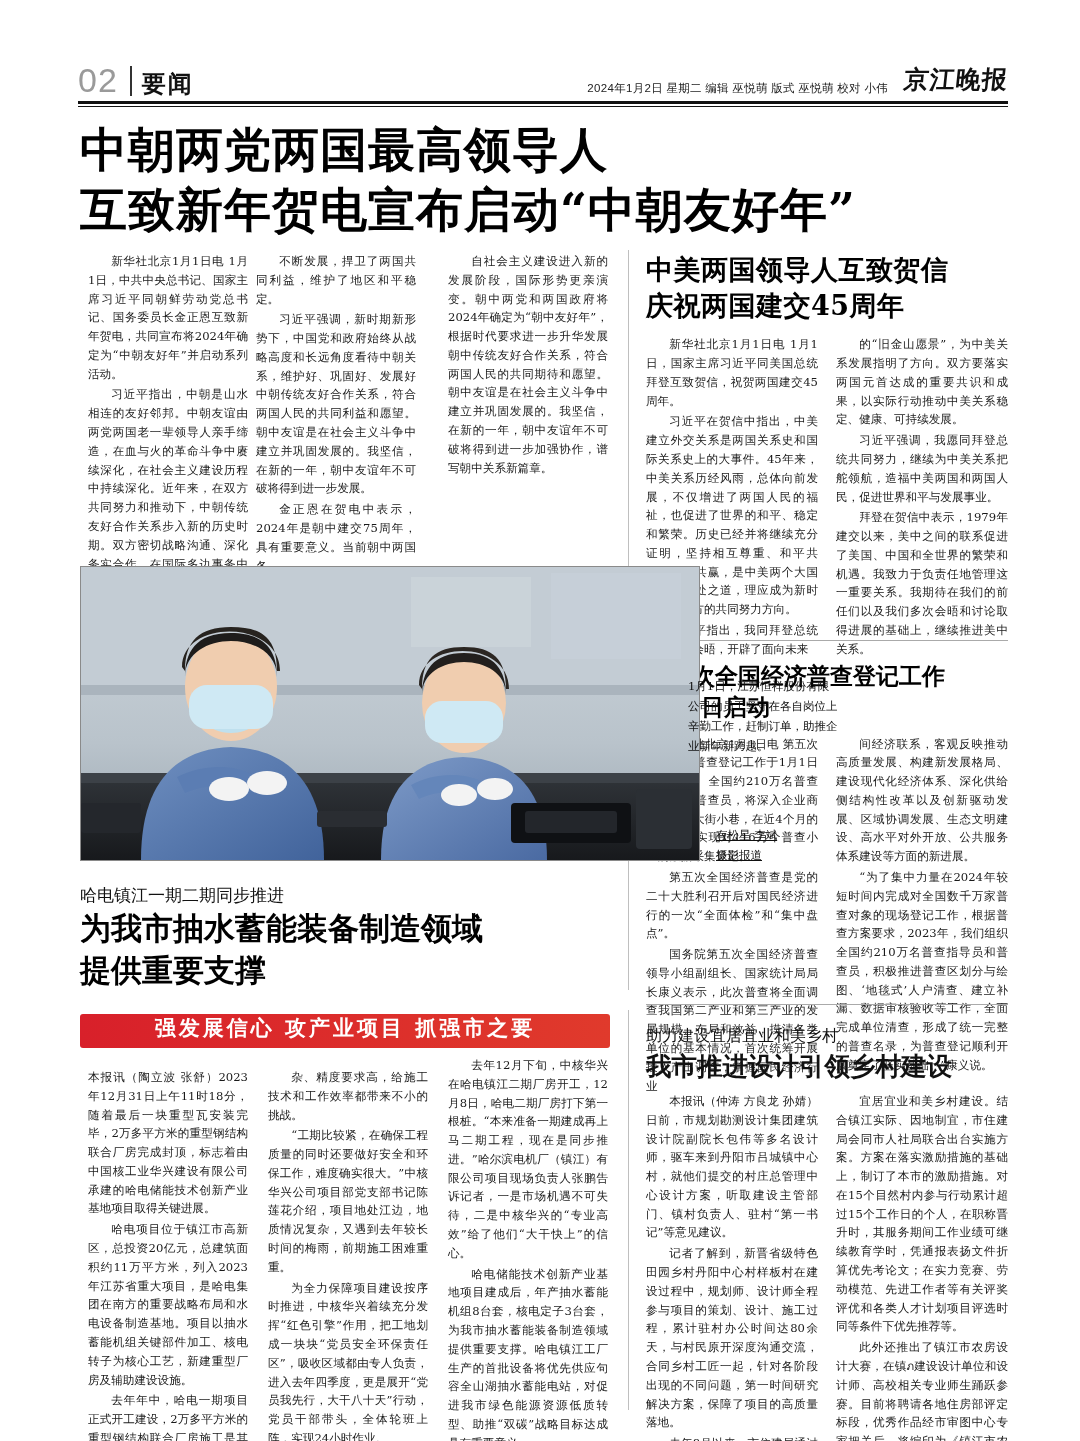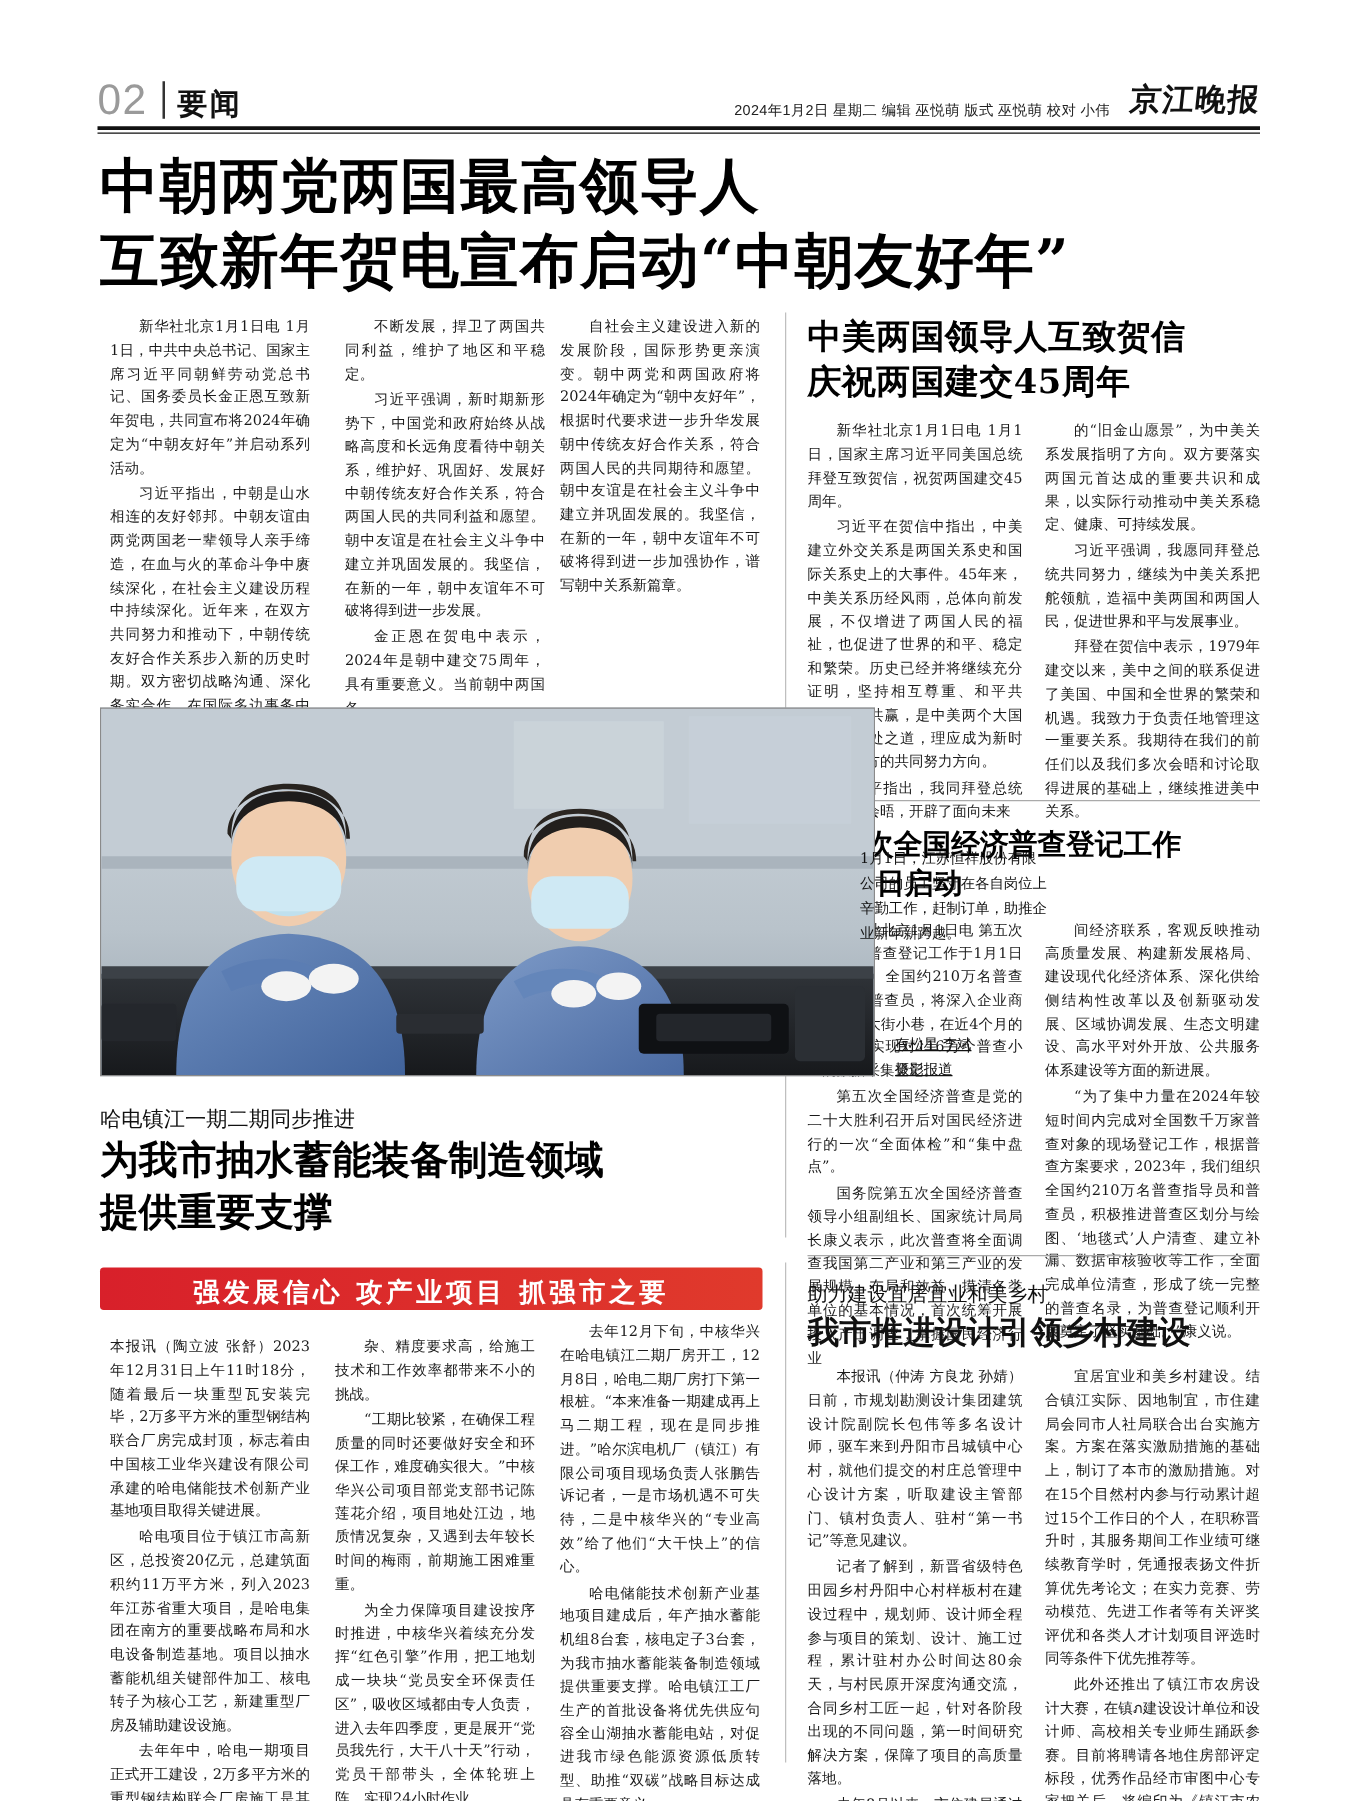--- a/index.html
+++ b/index.html
@@ -68,21 +68,21 @@
     font-size:11.6px;
     line-height:1.62;
     text-align:justify;
     color:#1a1a1a;
     font-family:"DejaVu Serif",serif;
   }
   .col p{margin:0 0 2px 0;text-indent:2em;}
   .col p.noind{text-indent:0;}
   
   #c1{left:88px;top:252px;width:160px;}
-  #c2{left:276px;top:252px;width:160px;}
+  #c2{left:256px;top:252px;width:160px;}
   #c3{left:448px;top:252px;width:160px;}
   
   .rightcol{position:absolute;left:646px;width:362px;}
   .vrule{
     position:absolute;width:1px;background:#bfbfbf;
   }
   
   .sub-hl{
     font-family:"DejaVu Serif",serif;
     font-weight:bold;font-size:27px;line-height:1.32;color:#000;
@@ -121,21 +121,21 @@
   }
   .s2-hl{
     position:absolute;left:80px;top:908px;width:580px;
     font-family:"DejaVu Serif",serif;font-weight:bold;
     font-size:31px;line-height:1.35;color:#000;
   }
   .banner{
     position:absolute;left:80px;top:1014px;width:530px;height:34px;
     background:linear-gradient(90deg,#d8202a,#e03a2c);
     border-radius:3px;
-    display:flex;align-items:flex-end;justify-content:center;
+    display:flex;align-items:flex-start;justify-content:center;
   }
   .banner span{
     color:#fff;font-weight:bold;font-size:21px;letter-spacing:3px;
     font-family:"DejaVu Serif",serif;
   }
   #c4{left:88px;top:1068px;width:160px;}
   #c5{left:268px;top:1068px;width:160px;}
   #c6{left:448px;top:1056px;width:160px;}
   
   .br-kicker{position:absolute;left:646px;top:1026px;width:362px;font-size:16px;font-family:"DejaVu Serif",serif;}

